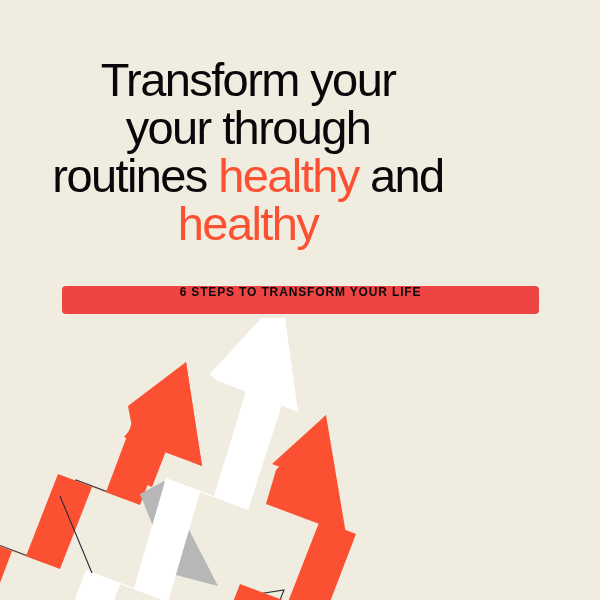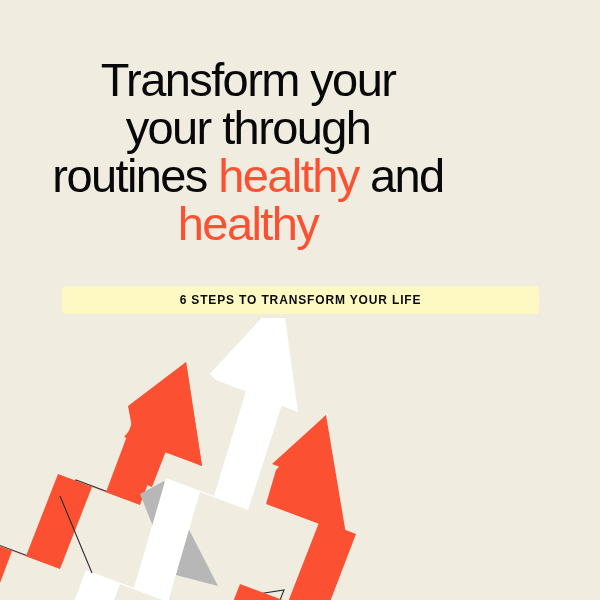--- a/index.html
+++ b/index.html
@@ -45,24 +45,23 @@
     color: #fb5132;
   }
 
   
   .banner {
     position: absolute;
     left: 62px;
     top: 286px;
     width: 477px;
     height: 28px;
-    background: #fef9c3;
+    background: #ef4444;
     border-radius: 4px;
     display: flex;
-    align-items: center;
     justify-content: center;
     box-sizing: border-box;
   }
   .banner-text {
     font-family: "Liberation Sans", sans-serif;
     font-weight: 700;
     font-size: 12px;
     letter-spacing: 0.85px;
     color: #0a0a0c;
     text-transform: uppercase;

